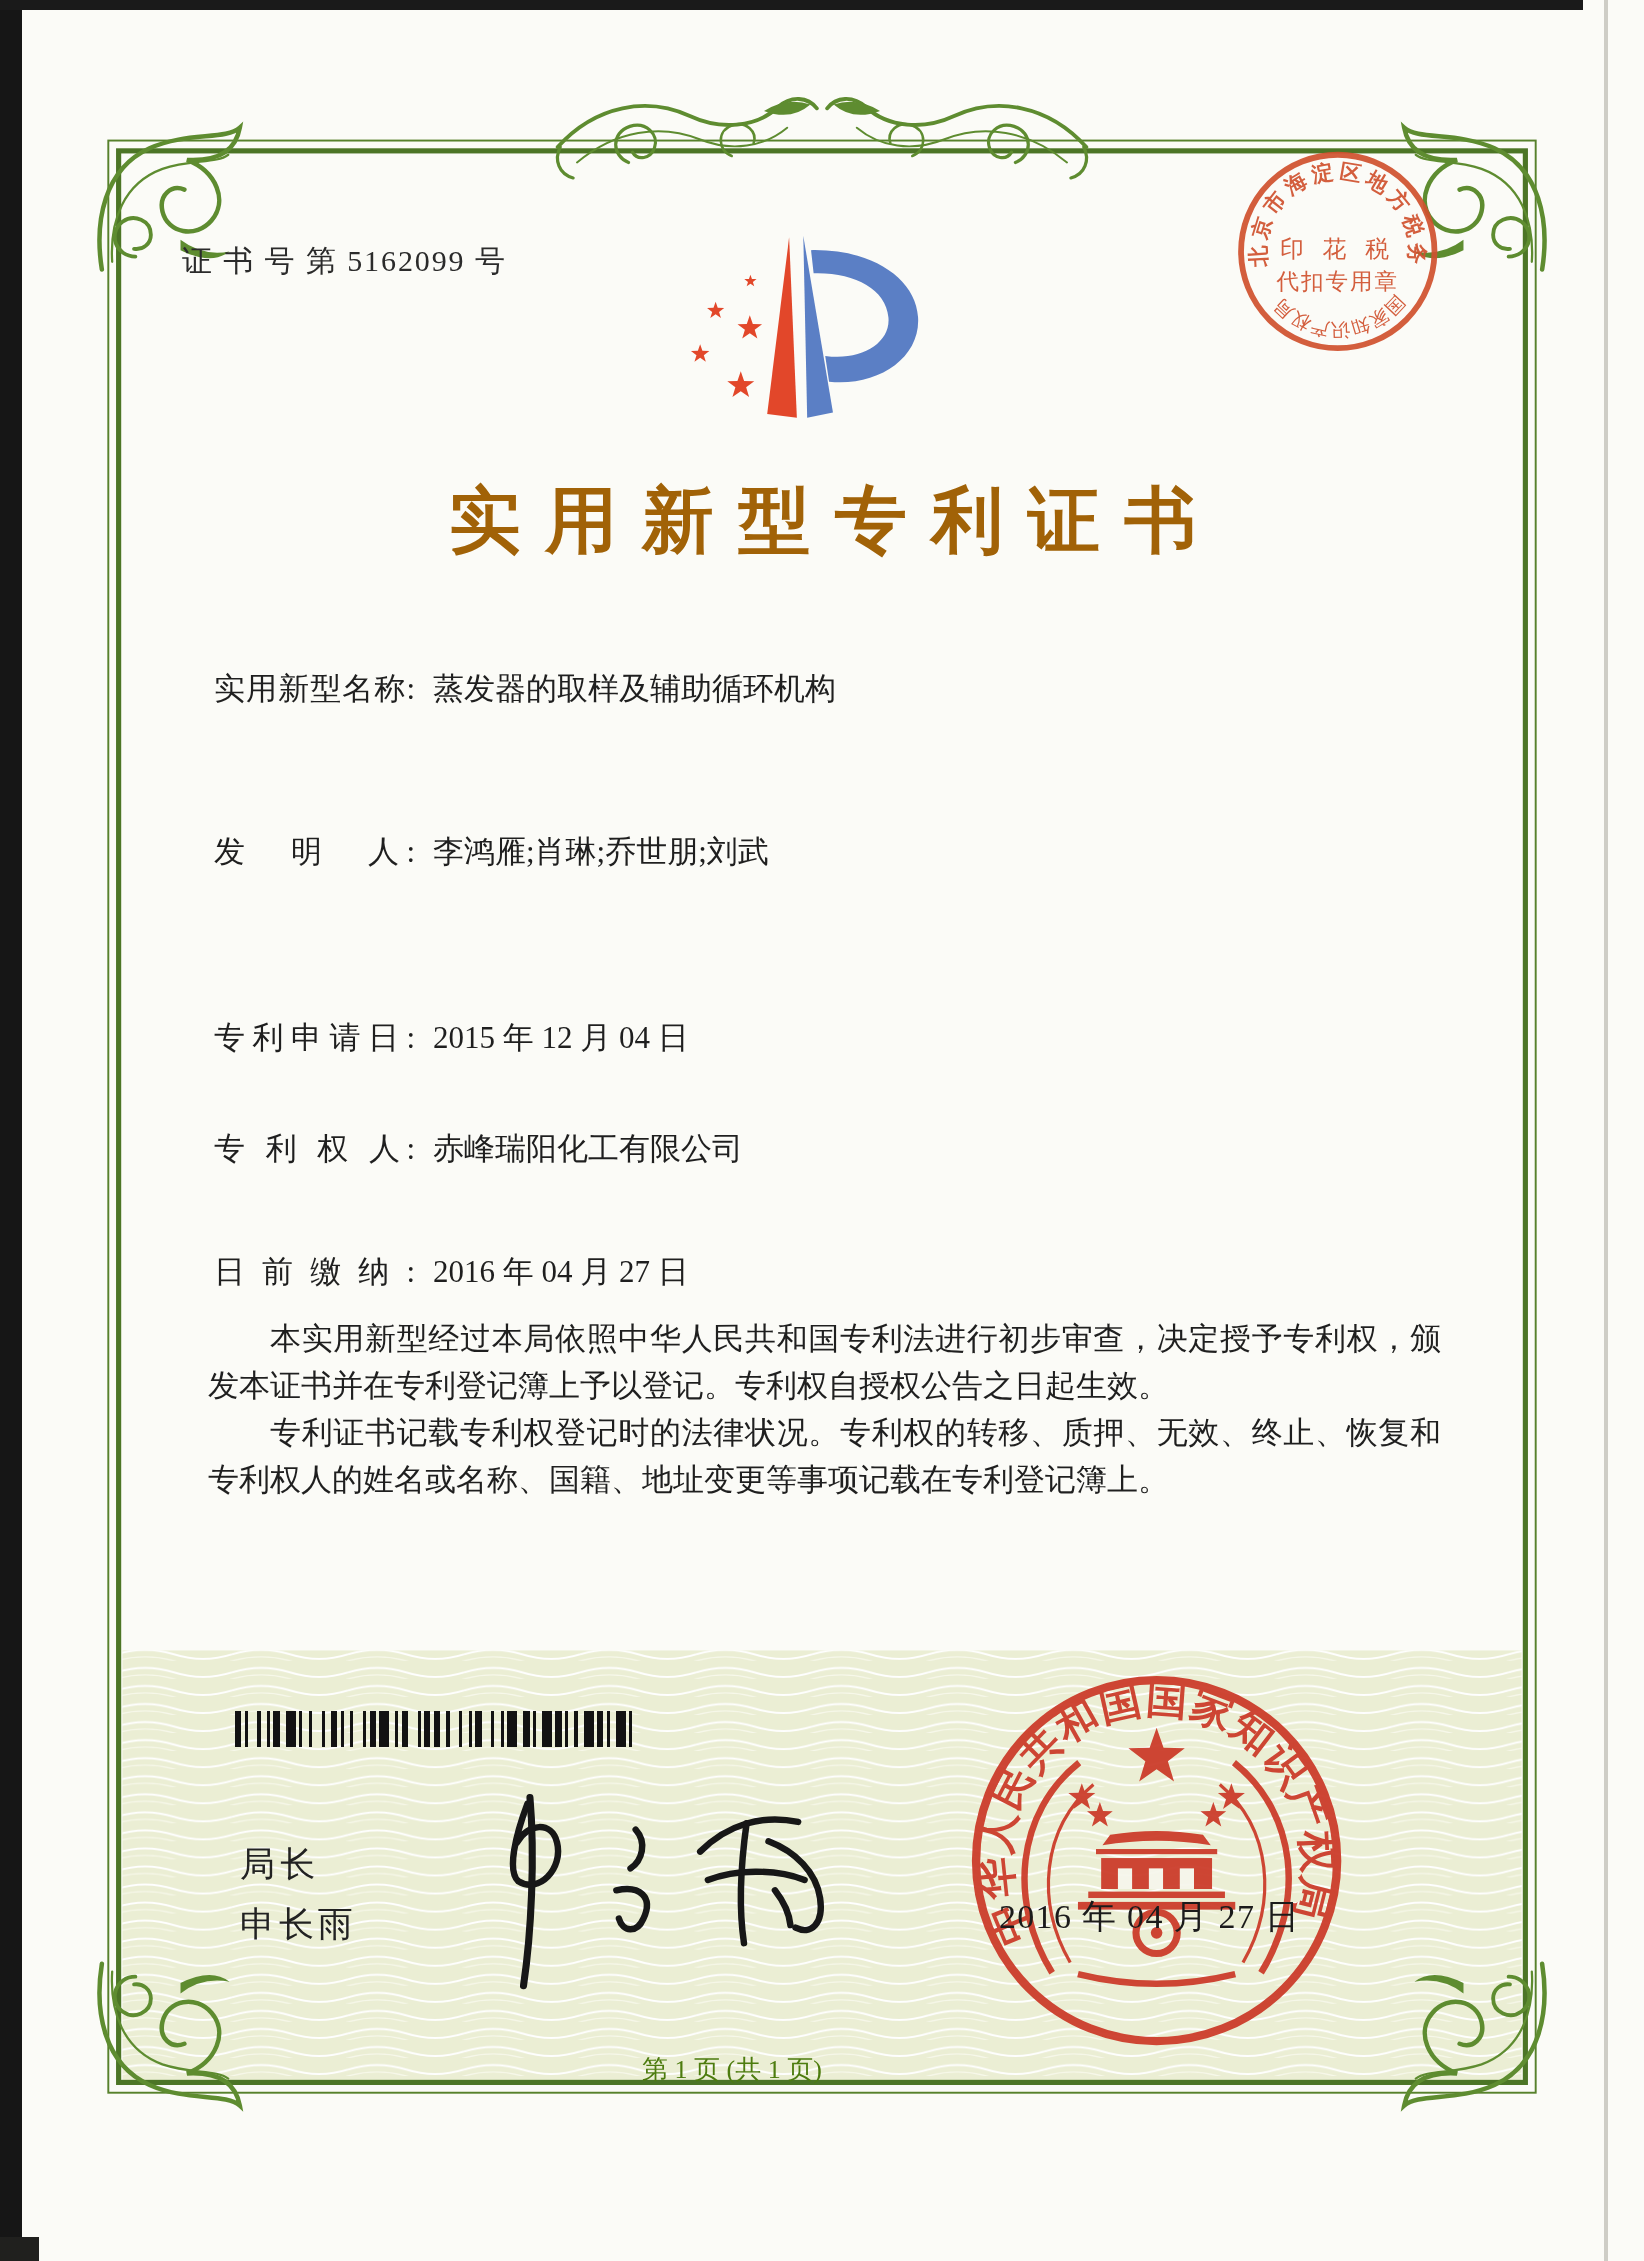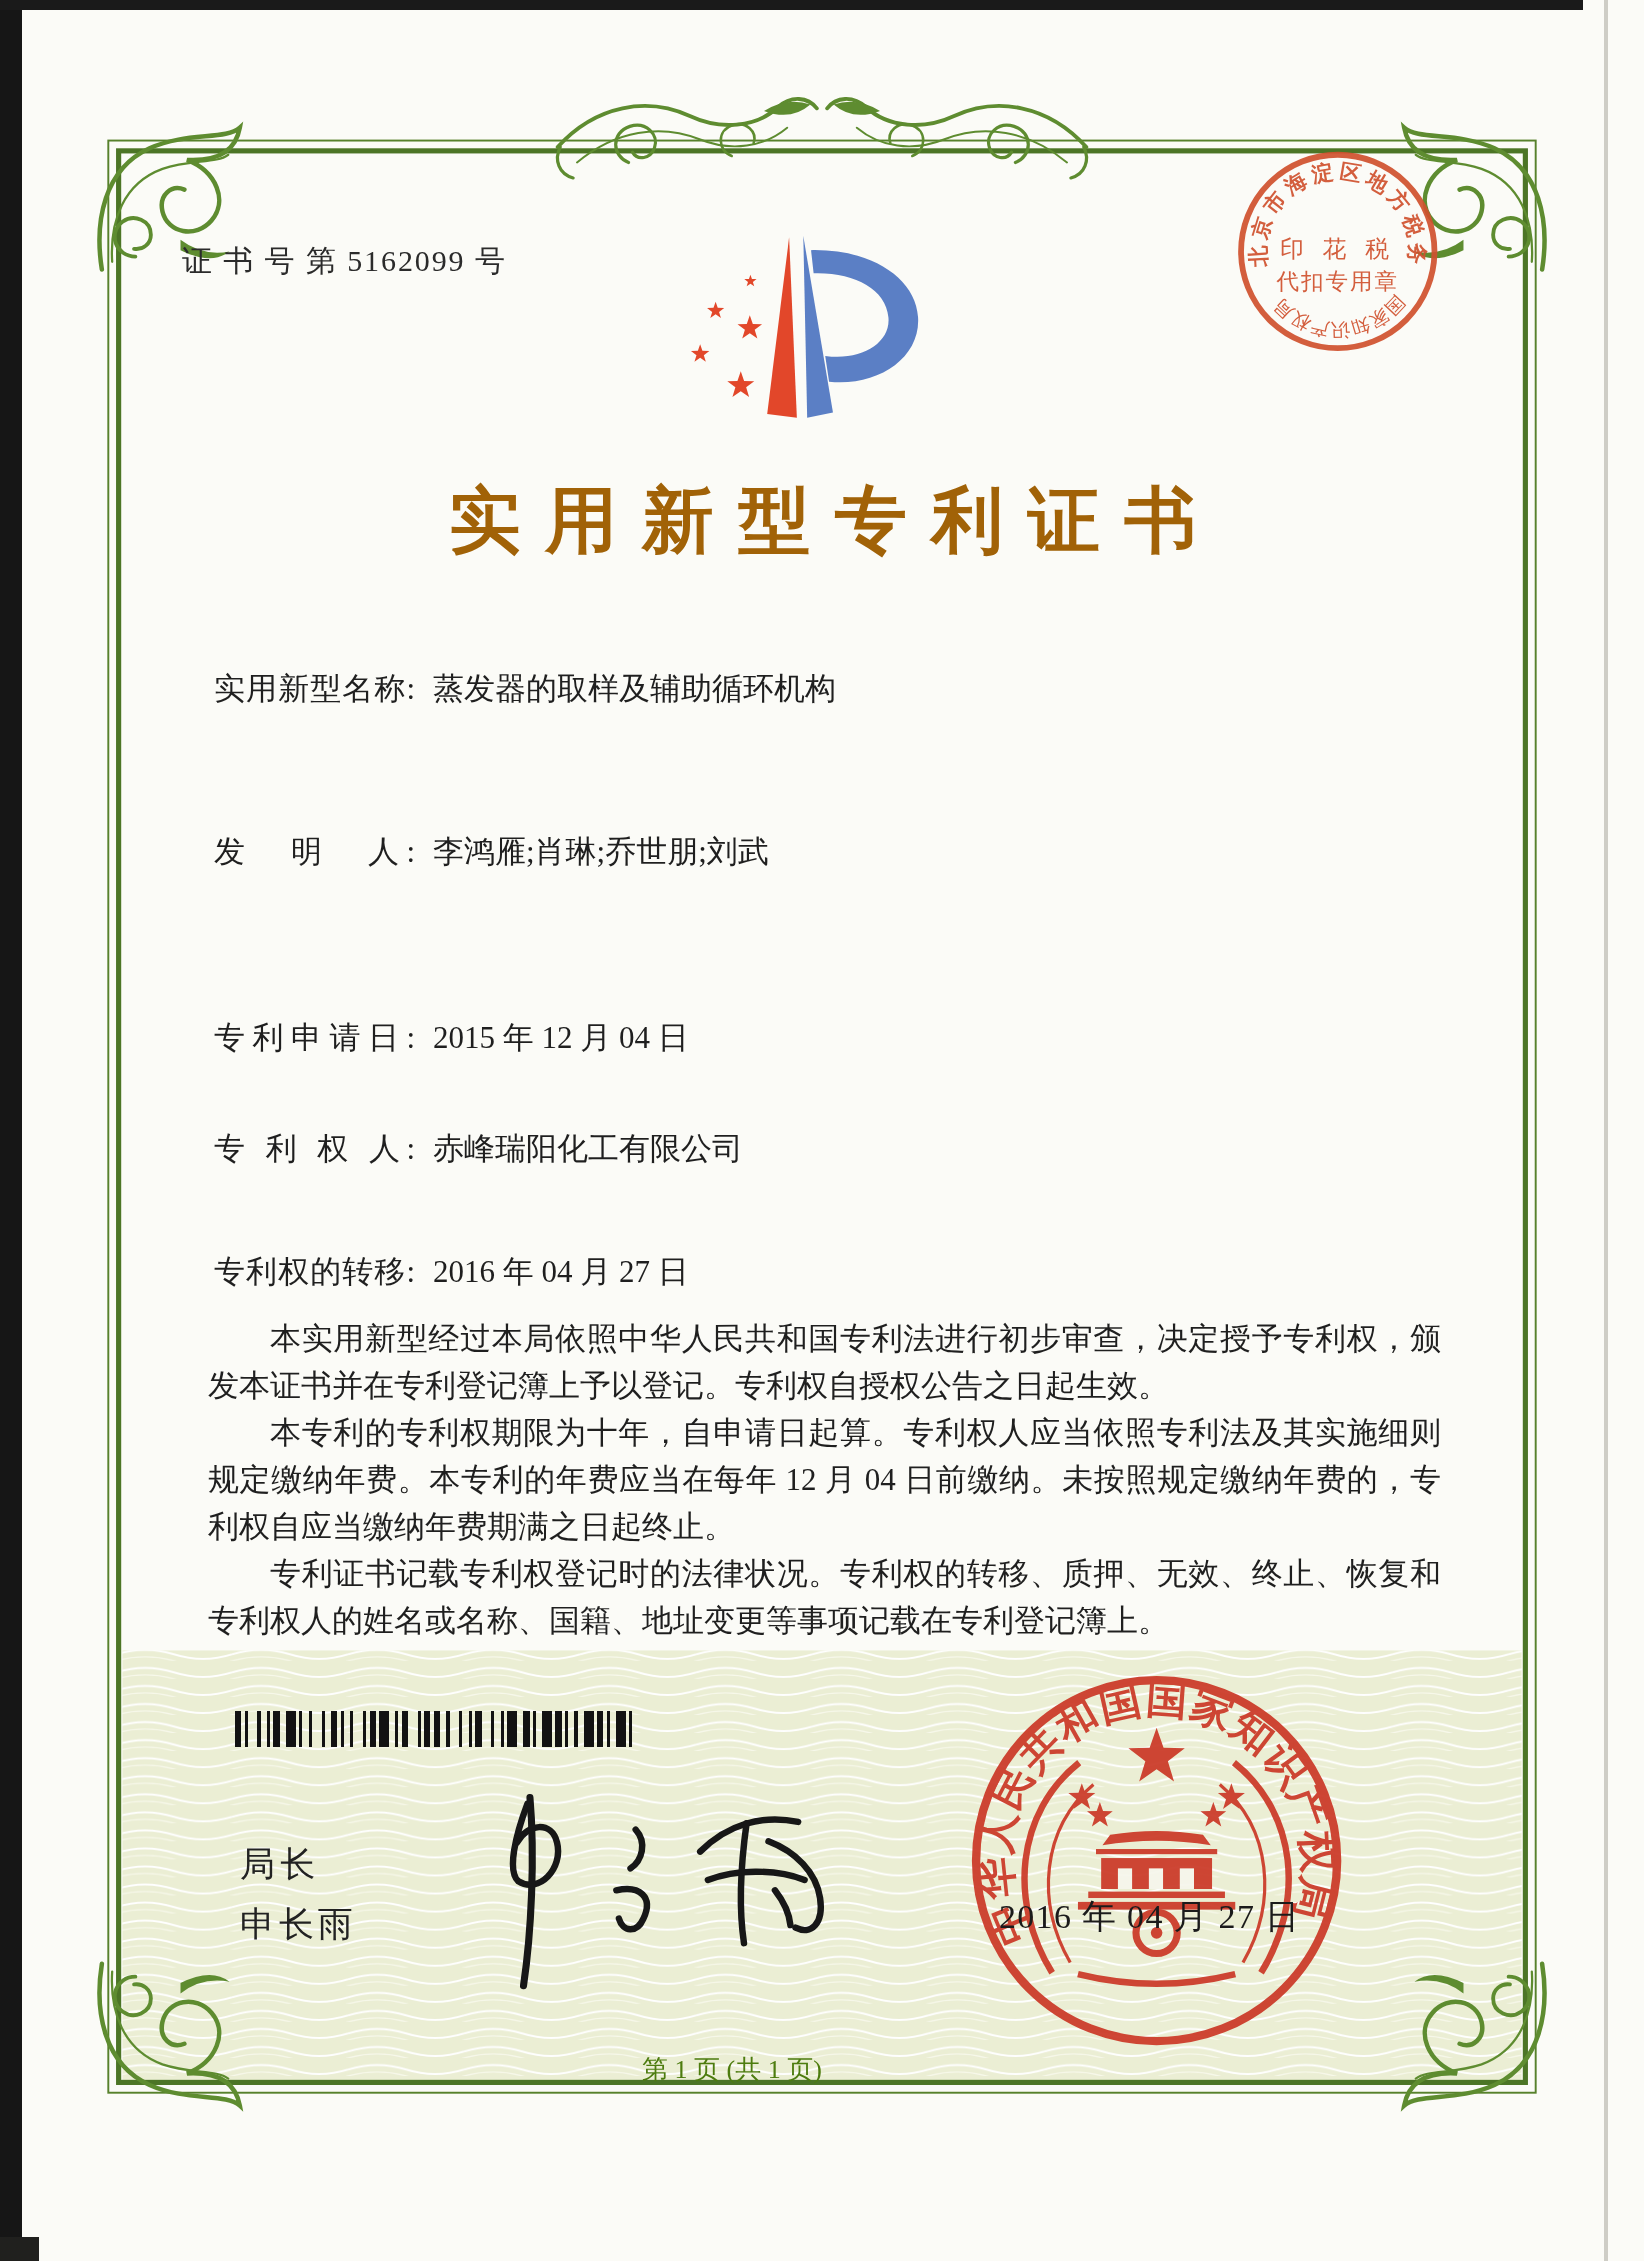--- a/index.html
+++ b/index.html
@@ -163,26 +163,25 @@
   <div class="abs txt field" style="top:831px">
     <span class="flabel">发　明　人:</span><span class="fvalue">李鸿雁;肖琳;乔世朋;刘武</span>
   </div>
   <div class="abs txt field" style="top:1017px">
     <span class="flabel">专利申请日:</span><span class="fvalue">2015 年 12 月 04 日</span>
   </div>
   <div class="abs txt field" style="top:1128px">
     <span class="flabel">专 利 权 人:</span><span class="fvalue">赤峰瑞阳化工有限公司</span>
   </div>
   <div class="abs txt field" style="top:1251px">
-    <span class="flabel">专利权的转移:</span><span class="fvalue">2016 年 04 月 27 日</span>
+    <span class="flabel">日前缴纳:</span><span class="fvalue">2016 年 04 月 27 日</span>
   </div>
 
   <div class="abs txt paras">
     <p>本实用新型经过本局依照中华人民共和国专利法进行初步审查，决定授予专利权，颁发本证书并在专利登记簿上予以登记。专利权自授权公告之日起生效。</p>
-    <p>本专利的专利权期限为十年，自申请日起算。专利权人应当依照专利法及其实施细则规定缴纳年费。本专利的年费应当在每年 12 月 04 日前缴纳。未按照规定缴纳年费的，专利权自应当缴纳年费期满之日起终止。</p>
     <p>专利证书记载专利权登记时的法律状况。专利权的转移、质押、无效、终止、恢复和专利权人的姓名或名称、国籍、地址变更等事项记载在专利登记簿上。</p>
   </div>
 
   <div class="abs barcode"><span style="display:inline-block;width:100%;height:100%;font-size:0;"><span class="br" style="width: 6.4px;"></span><span class="sp" style="width: 3.2px;"></span><span class="br" style="width: 3.2px;"></span><span class="sp" style="width: 9.7px;"></span><span class="br" style="width: 3.2px;"></span><span class="sp" style="width: 6.4px;"></span><span class="br" style="width: 3.2px;"></span><span class="sp" style="width: 3.2px;"></span><span class="br" style="width: 6.4px;"></span><span class="sp" style="width: 6.4px;"></span><span class="br" style="width: 9.7px;"></span><span class="sp" style="width: 3.2px;"></span><span class="br" style="width: 3.2px;"></span><span class="sp" style="width: 6.4px;"></span><span class="br" style="width: 3.2px;"></span><span class="sp" style="width: 9.7px;"></span><span class="br" style="width: 3.2px;"></span><span class="sp" style="width: 6.4px;"></span><span class="br" style="width: 6.4px;"></span><span class="sp" style="width: 3.2px;"></span><span class="br" style="width: 3.2px;"></span><span class="sp" style="width: 6.4px;"></span><span class="br" style="width: 3.2px;"></span><span class="sp" style="width: 9.7px;"></span><span class="br" style="width: 3.2px;"></span><span class="sp" style="width: 3.2px;"></span><span class="br" style="width: 6.4px;"></span><span class="sp" style="width: 3.2px;"></span><span class="br" style="width: 9.7px;"></span><span class="sp" style="width: 6.4px;"></span><span class="br" style="width: 3.2px;"></span><span class="sp" style="width: 3.2px;"></span><span class="br" style="width: 6.4px;"></span><span class="sp" style="width: 9.7px;"></span><span class="br" style="width: 3.2px;"></span><span class="sp" style="width: 3.2px;"></span><span class="br" style="width: 6.4px;"></span><span class="sp" style="width: 3.2px;"></span><span class="br" style="width: 6.4px;"></span><span class="sp" style="width: 6.4px;"></span><span class="br" style="width: 3.2px;"></span><span class="sp" style="width: 9.7px;"></span><span class="br" style="width: 3.2px;"></span><span class="sp" style="width: 6.4px;"></span><span class="br" style="width: 3.2px;"></span><span class="sp" style="width: 3.2px;"></span><span class="br" style="width: 6.4px;"></span><span class="sp" style="width: 9.7px;"></span><span class="br" style="width: 3.2px;"></span><span class="sp" style="width: 6.4px;"></span><span class="br" style="width: 3.2px;"></span><span class="sp" style="width: 3.2px;"></span><span class="br" style="width: 9.7px;"></span><span class="sp" style="width: 6.4px;"></span><span class="br" style="width: 6.4px;"></span><span class="sp" style="width: 3.2px;"></span><span class="br" style="width: 3.2px;"></span><span class="sp" style="width: 6.4px;"></span><span class="br" style="width: 9.7px;"></span><span class="sp" style="width: 3.2px;"></span><span class="br" style="width: 6.4px;"></span><span class="sp" style="width: 3.2px;"></span><span class="br" style="width: 3.2px;"></span><span class="sp" style="width: 6.4px;"></span><span class="br" style="width: 3.2px;"></span><span class="sp" style="width: 6.4px;"></span><span class="br" style="width: 9.7px;"></span><span class="sp" style="width: 3.2px;"></span><span class="br" style="width: 6.4px;"></span><span class="sp" style="width: 3.2px;"></span><span class="br" style="width: 3.2px;"></span><span class="sp" style="width: 6.4px;"></span><span class="br" style="width: 9.7px;"></span><span class="sp" style="width: 3.2px;"></span><span class="br" style="width: 3.2px;"></span></span></div>
 
   <div class="abs txt signer-title">局长</div>
   <div class="abs txt signer-name">申长雨</div>
 
   <div class="abs seal-date">2016 年 04 月 27 日</div>
 

